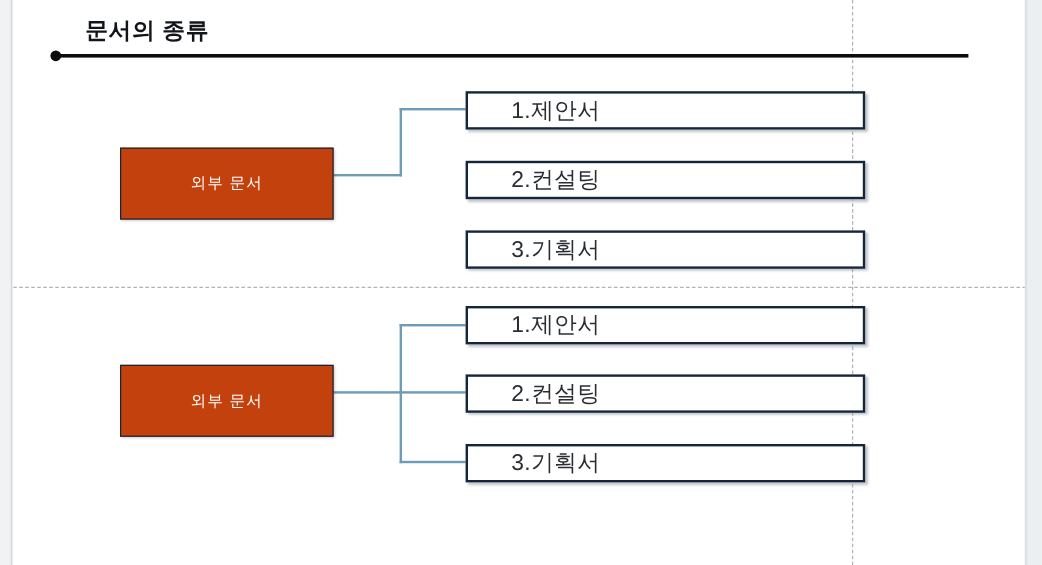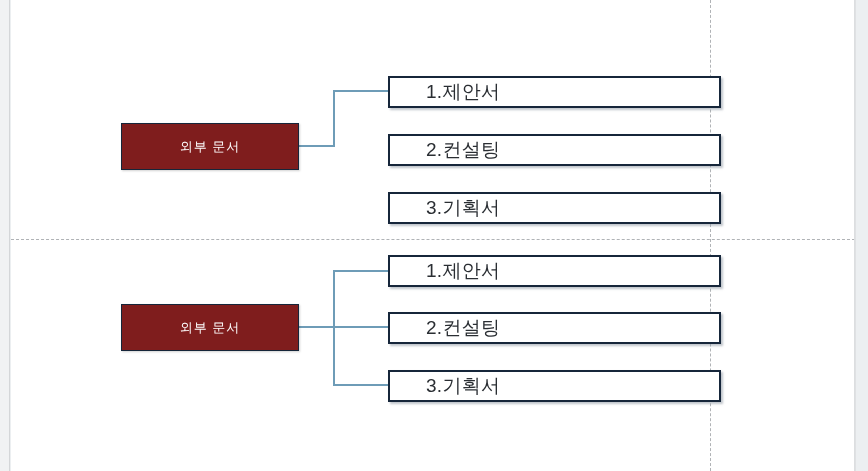--- a/index.html
+++ b/index.html
@@ -106,32 +106,31 @@
   .group {
     position: absolute;
     left: 0;
     width: 844px;
   }
 
   
   .node-primary {
     position: absolute;
     width: 178px;
-    height: 47px;
-    background: #7f1d1d;
+    height: 60px;
+    background: #c2410c;
     border: 1px solid #16263a;
     box-sizing: border-box;
     display: flex;
     align-items: center;
     justify-content: center;
     color: #ffffff;
     font-size: 13px;
     letter-spacing: 1px;
     box-shadow: 1px 1px 2px rgba(0,0,0,0.18);
-    margin-left: 21px;
   }
 
   
   .node-leaf {
     position: absolute;
     left: 377px;
     width: 333px;
     height: 32px;
     background: #ffffff;
     border: 2px solid #16263a;
@@ -161,20 +160,25 @@
 <div id="app">
 
   <div class="left-gutter"></div>
   <div class="right-gutter"></div>
 
   <div id="page">
 
     <div class="guide-v" style="left:699px;"></div>
     <div class="guide-h" style="top:239px;"></div>
 
+    <div class="title-block">
+      <div class="title-text">문서의 종류</div>
+      <div class="title-dot"></div>
+      <div class="title-rule"></div>
+    </div>
 
     <div class="group" style="top:0;height:239px;">
 
       <div class="conn conn-h" style="left:267px; top:145px; width:57px;"></div>
       <div class="conn conn-v" style="left:322px; top:90px; height:57px;"></div>
       <div class="conn conn-h" style="left:322px; top:90px; width:57px;"></div>
 
       <div class="node-primary" style="left:89px; top:123px;">
         <span>외부 문서</span>
       </div>

